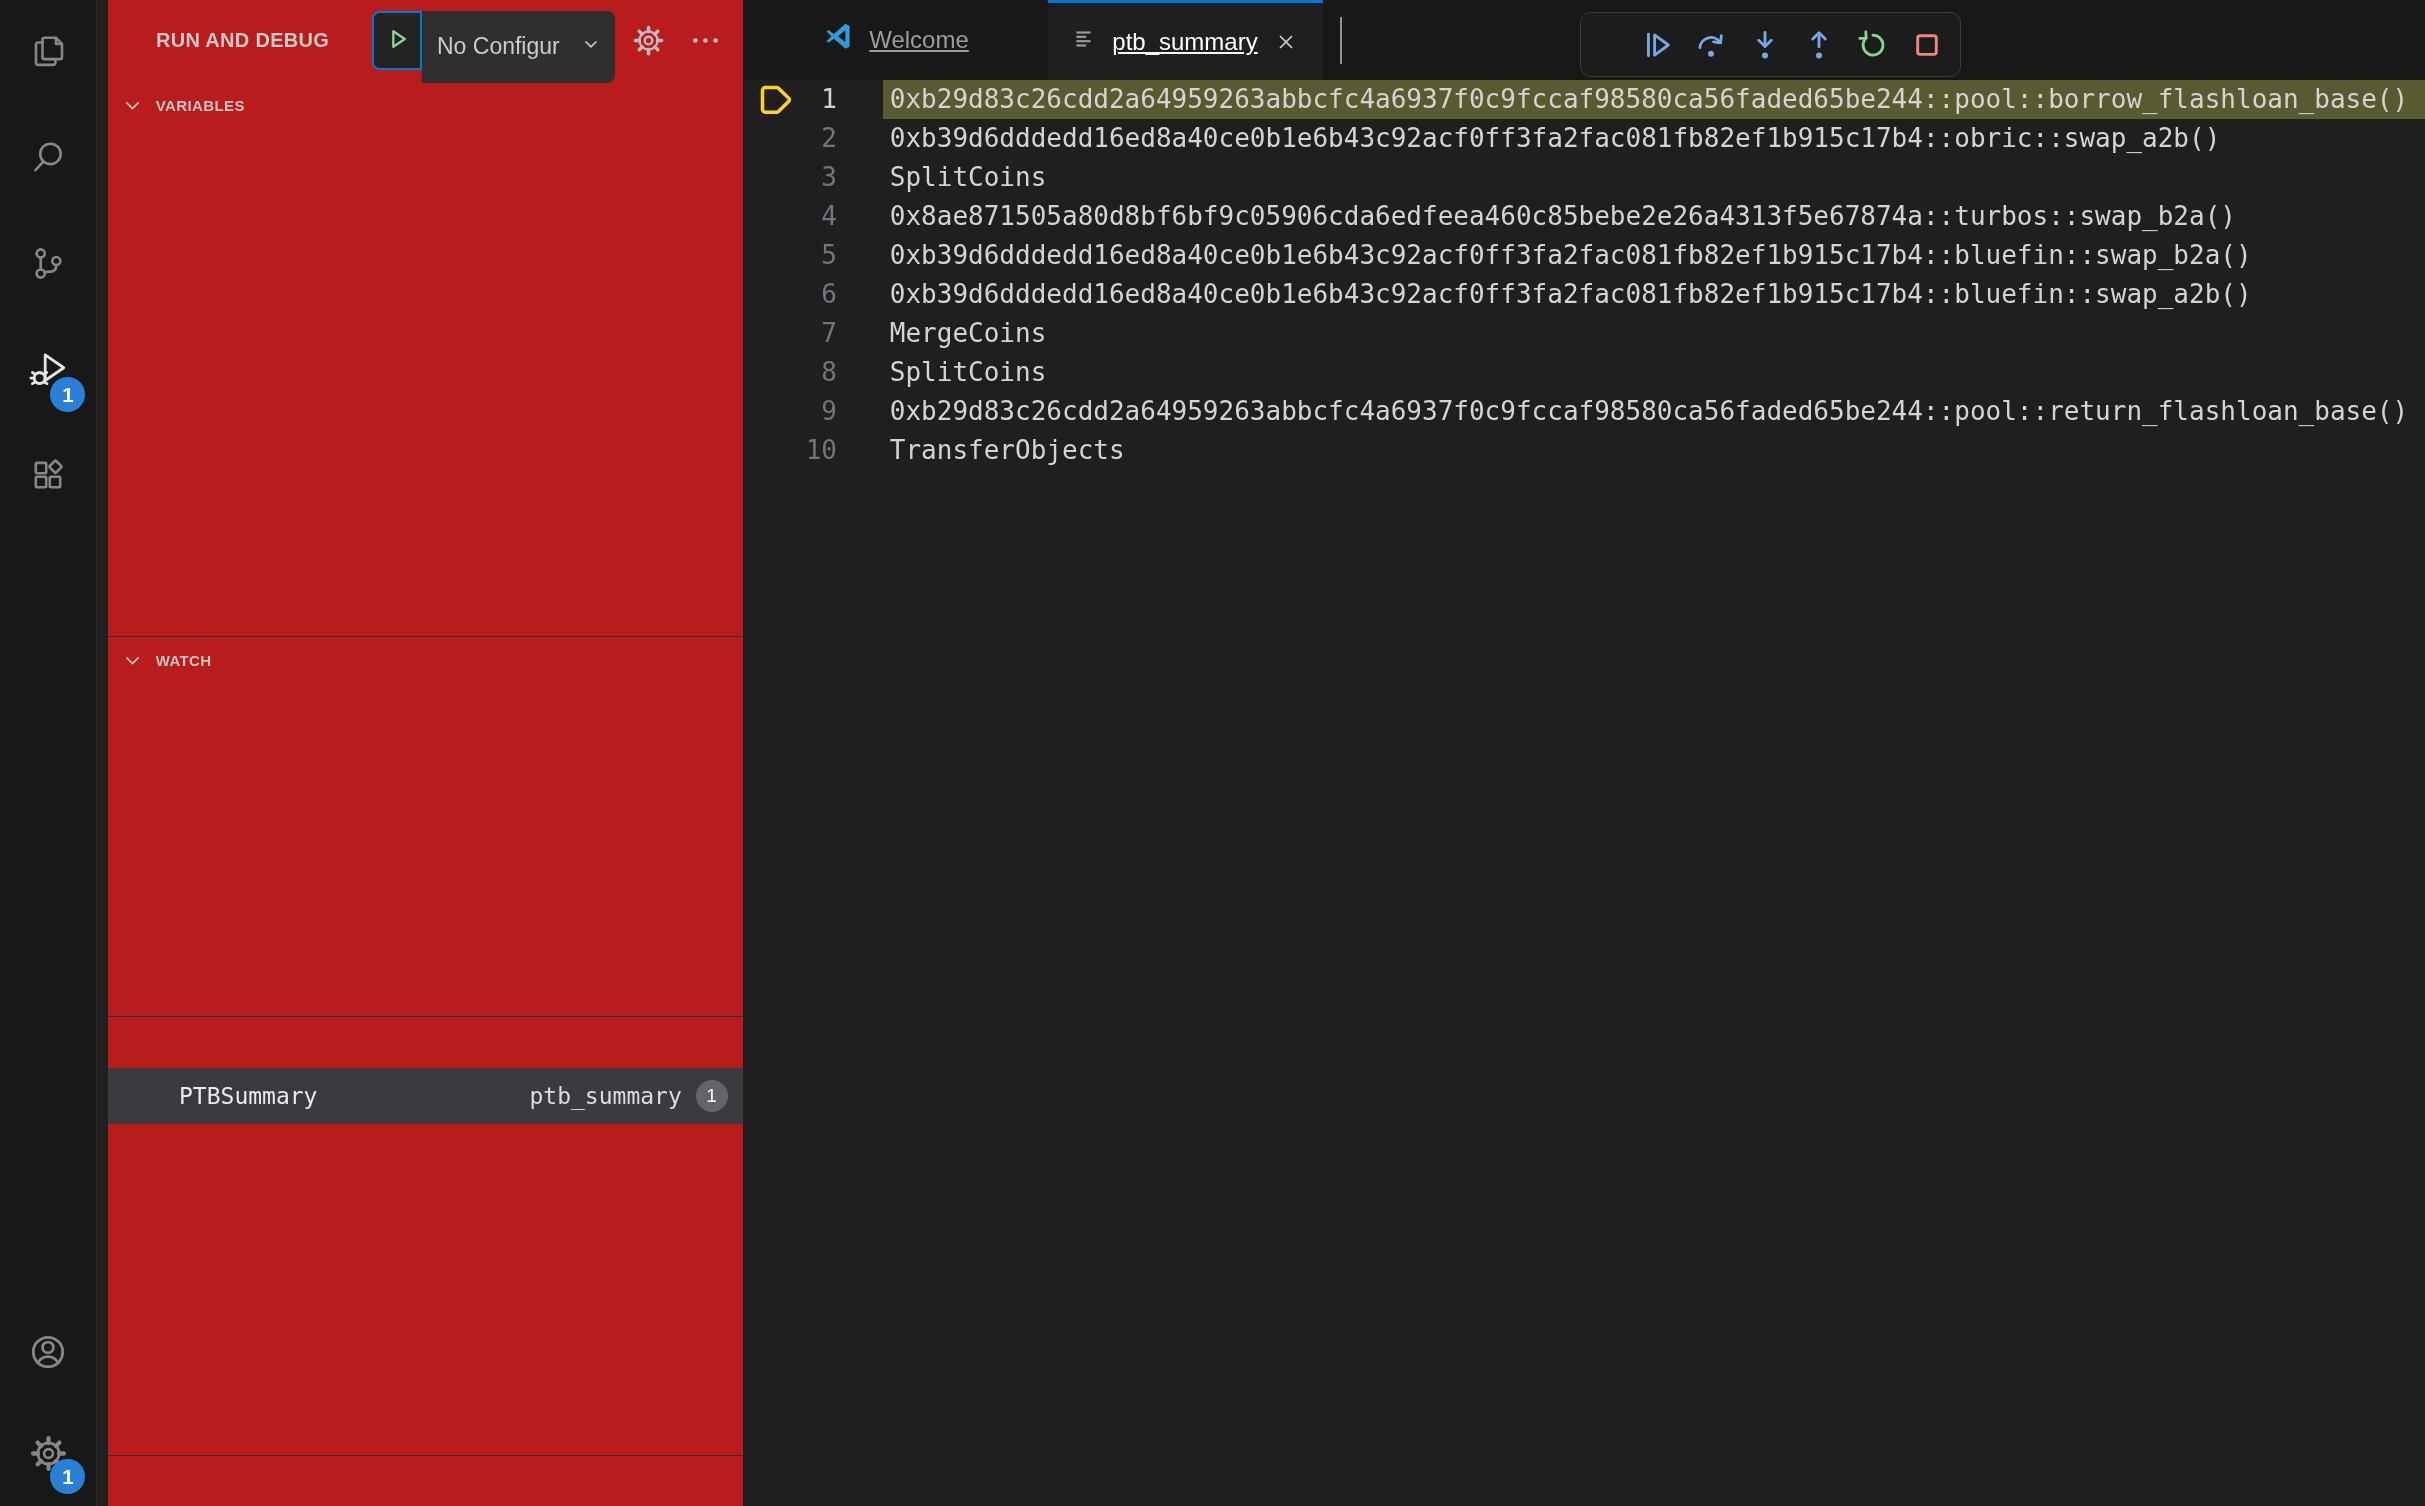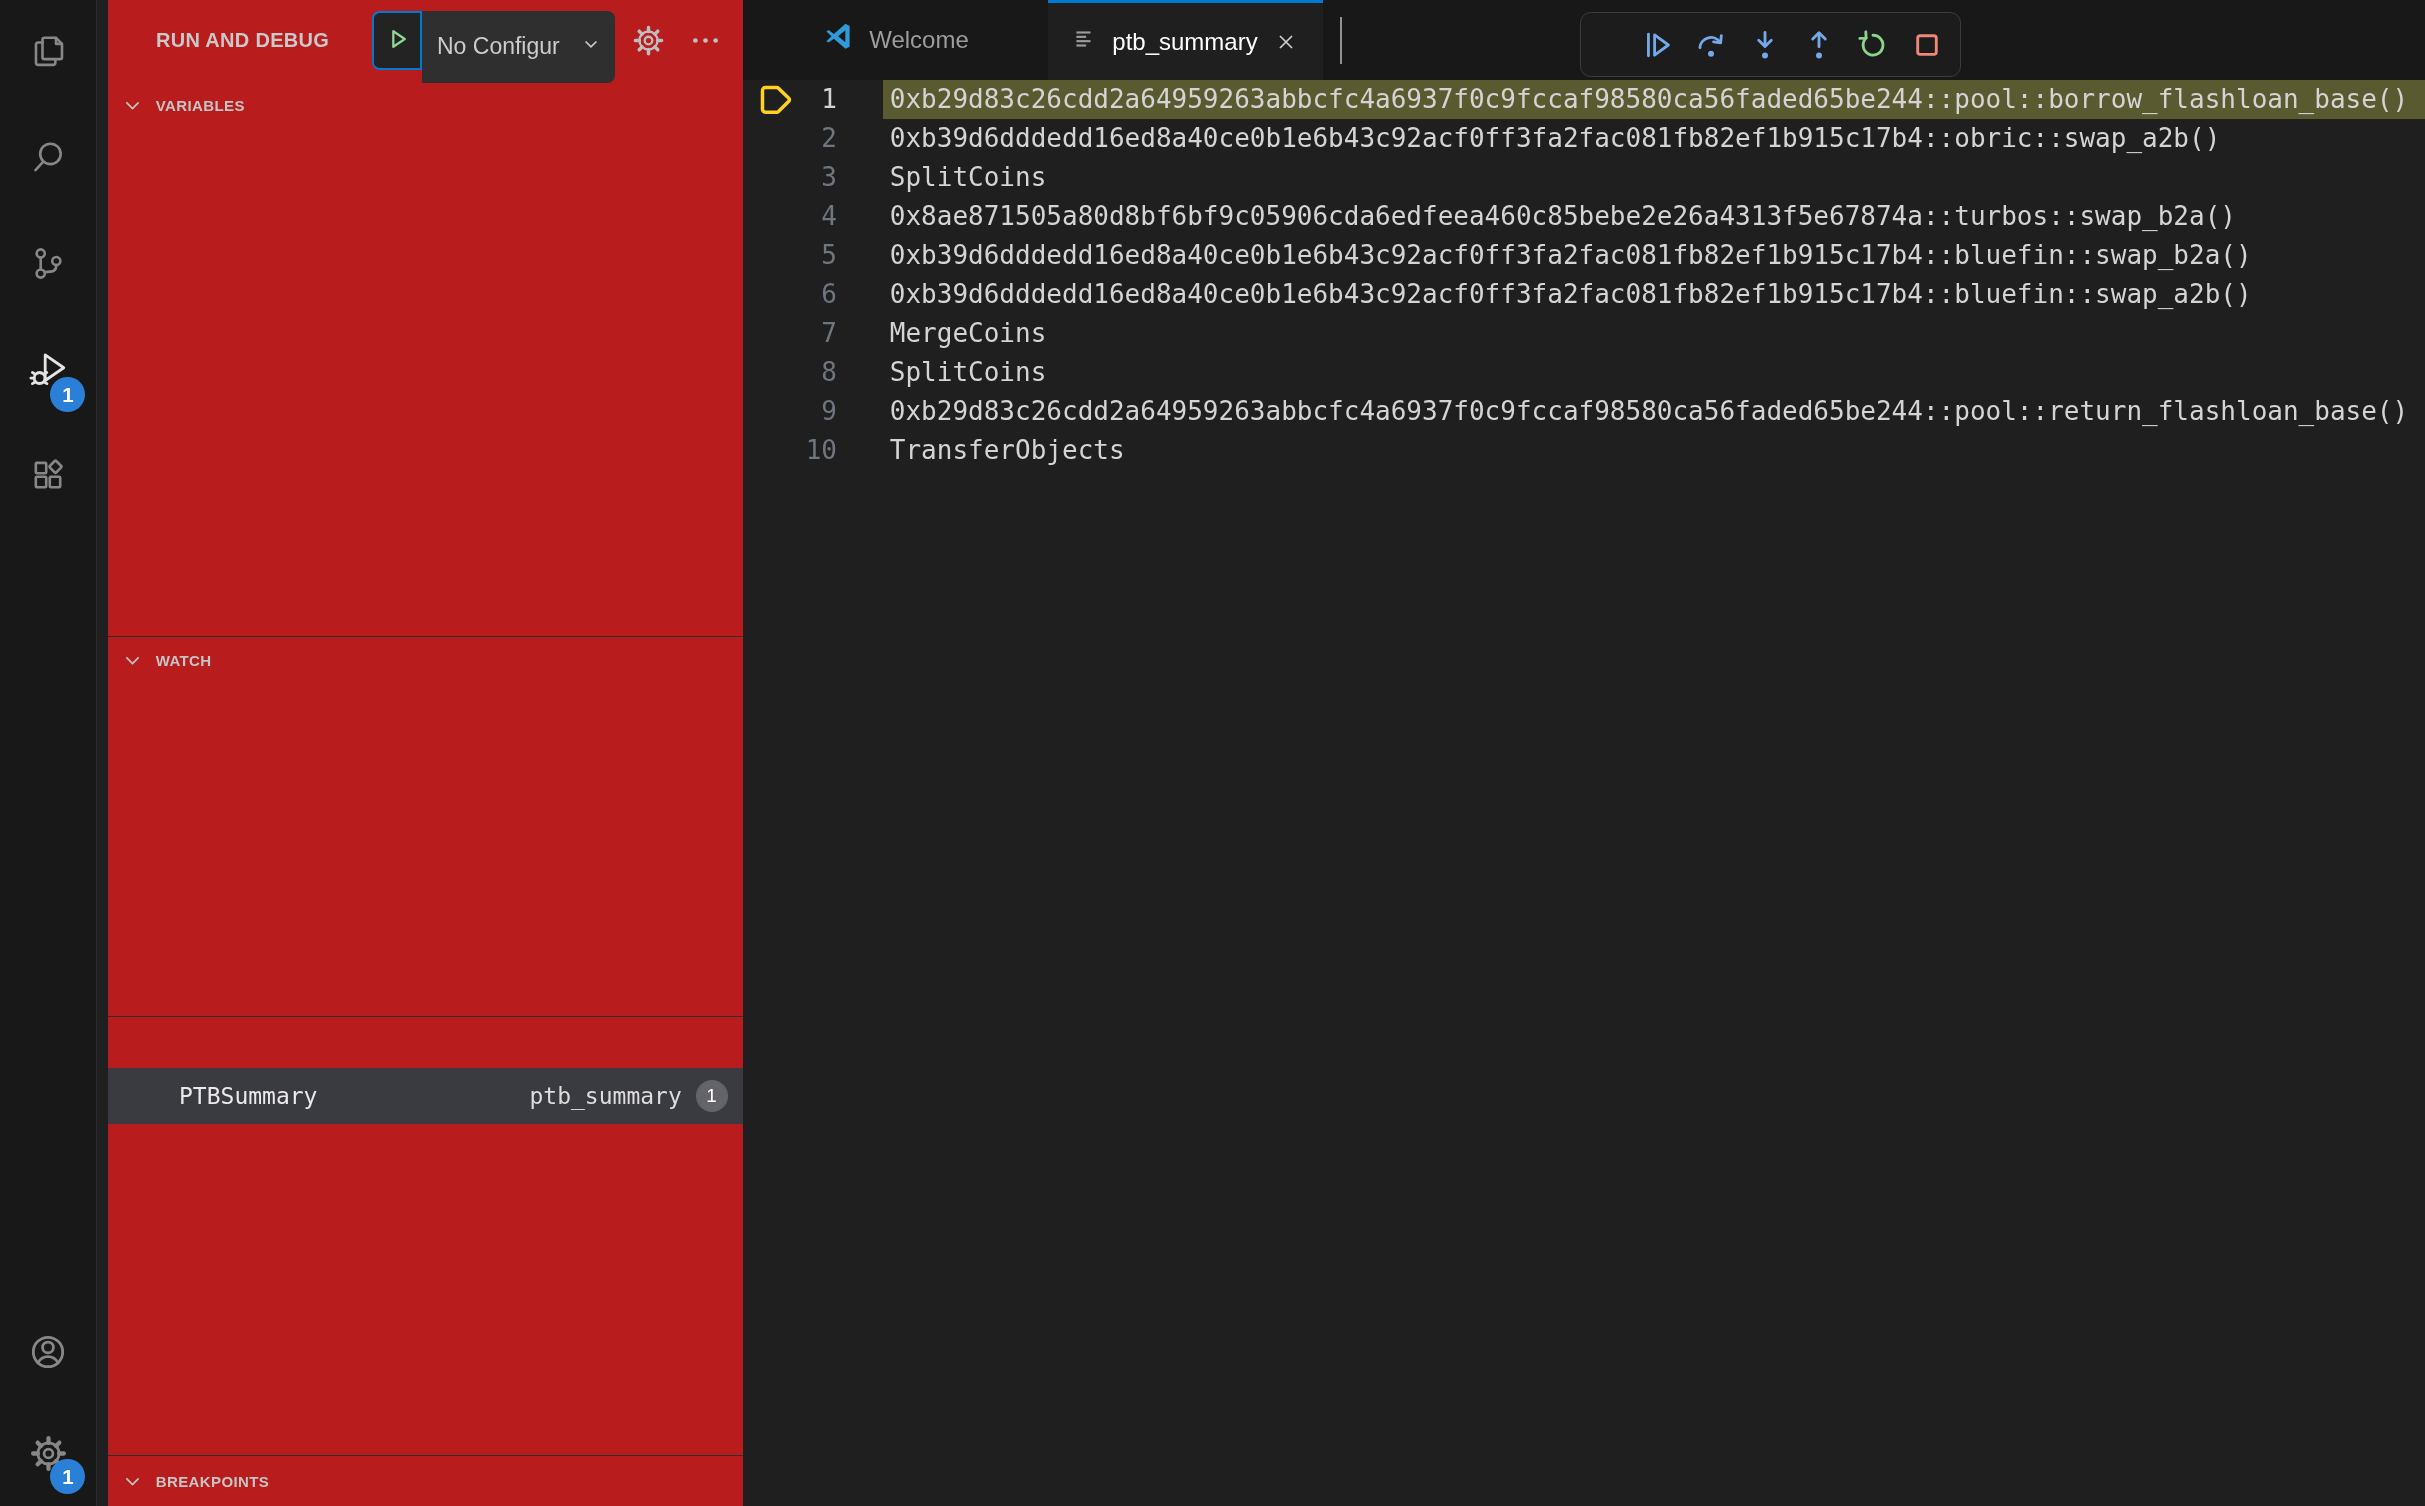--- a/index.html
+++ b/index.html
@@ -44,21 +44,21 @@
   .stack-right{margin-left:auto;margin-right:26.5px;display:flex;align-items:center;gap:13.7px;}
   .stack-file{color:#dddddd;font-size:23px;}
   .stack-badge{min-width:32px;height:32px;border-radius:16px;background:#646468;color:#fff;
                font-size:19px;font-family:"Liberation Sans",sans-serif;display:flex;align-items:center;
                justify-content:center;}
 
   
   .editor{position:absolute;left:743px;top:0;width:1682px;height:1506px;background:#1f1f1f;}
   .tab-bar{position:absolute;left:0;top:0;width:100%;height:80px;background:#181818;display:flex;}
   .tab{height:80px;display:flex;align-items:center;justify-content:center;gap:15px;cursor:pointer;
-       box-sizing:border-box;position:relative;}
+       box-sizing:border-box;position:relative;text-decoration:underline;}
   .tab-welcome{width:305px;color:#9d9d9d;font-size:24px;}
   .tab-active{width:275px;background:#1f1f1f;color:#ffffff;font-size:24px;border-top:3px solid #0078d4;}
   .tab-close{width:27px;height:27px;display:flex;align-items:center;justify-content:center;color:#cfcfcf;
              border-radius:6px;cursor:pointer;}
   .tab-edge{position:absolute;left:597px;top:16.7px;width:2.3px;height:47px;background:#a8a8a8;opacity:.85;}
 
   
   .dbg-toolbar{position:absolute;left:837px;top:12px;width:381px;height:65px;background:#1c1c1c;
                border:1.5px solid #3d3d3d;border-radius:10.6px;box-sizing:border-box;display:flex;
                align-items:center;gap:18px;padding:0 15px;}
@@ -225,28 +225,20 @@
   <div class="stack-row">
     <span class="stack-name">PTBSummary</span>
     <span class="stack-right">
       <span class="stack-file">ptb_summary</span>
       <span class="stack-badge">1</span>
     </span>
   </div>
 
   <div class="sec-sep" style="top:1455px;"></div>
 
-  <div class="section-header" style="top:1458px;">
-    <span class="chev">
-      <svg width="21" height="21" viewBox="0 0 24 24" fill="none" stroke="currentColor" stroke-width="1.9">
-          <path d="M5 8.5 L12 15.5 L19 8.5"></path>
-        </svg>
-    </span>
-    <span class="lbl">BREAKPOINTS</span>
-  </div>
 </div>
 
 <div class="editor">
 
   <div class="tab-bar">
     <div class="tab tab-welcome">
       <span>
         <svg width="32" height="32" viewBox="0 0 24 24">
           <path fill="#2f9bd8" d="M17.6 2.1 L20.7 3.7 V19.3 L17.6 20.9 L8.9 13.3 L5 16.2 L3.3 15.1 L7.1 11.5 L3.3 7.9 L5 6.8 L8.9 9.7 Z"></path>
           <path fill="#181818" d="M17.5 7 L12.1 11.5 L17.5 16 Z"></path>

